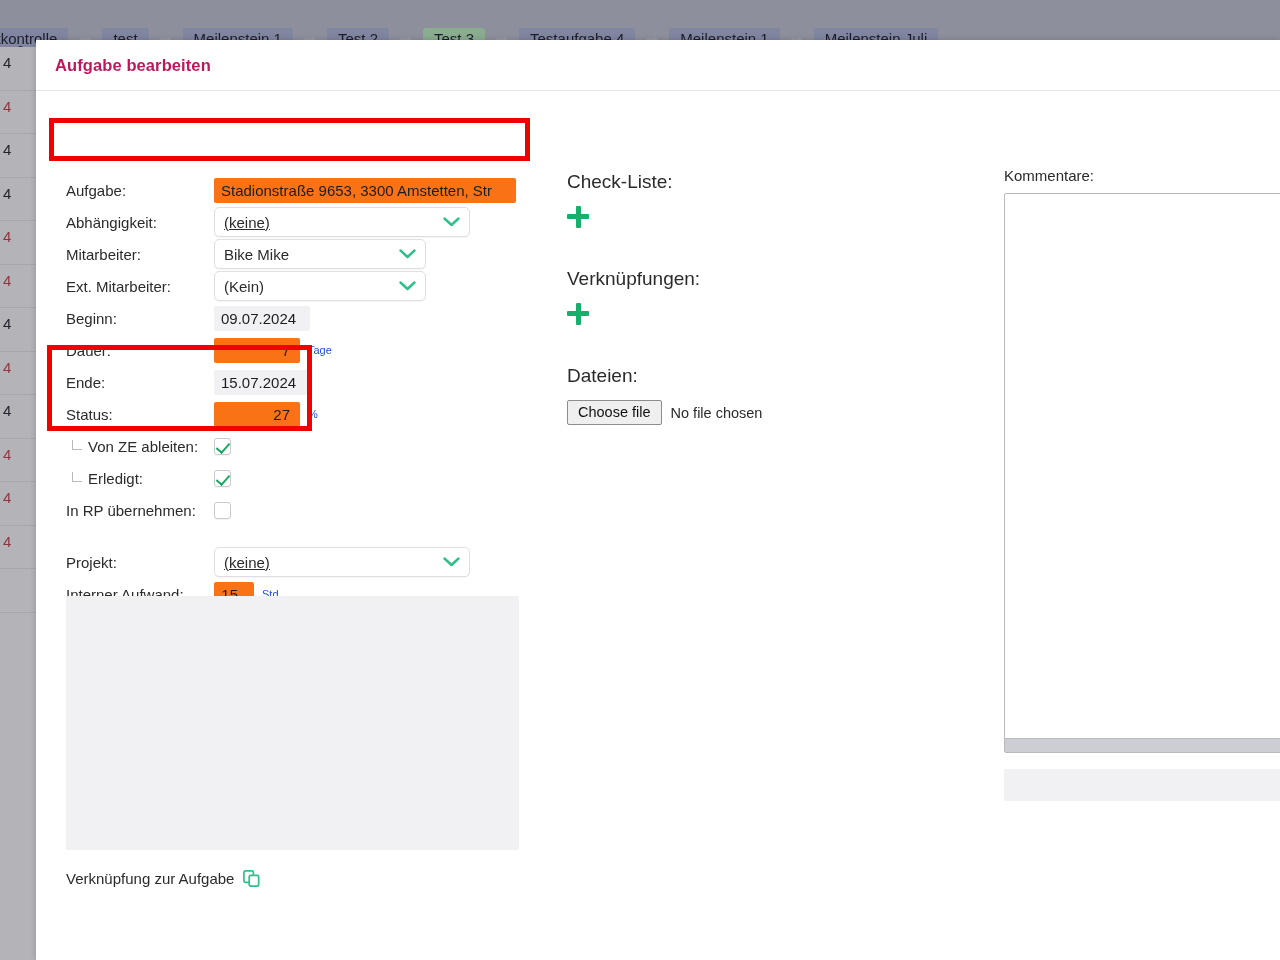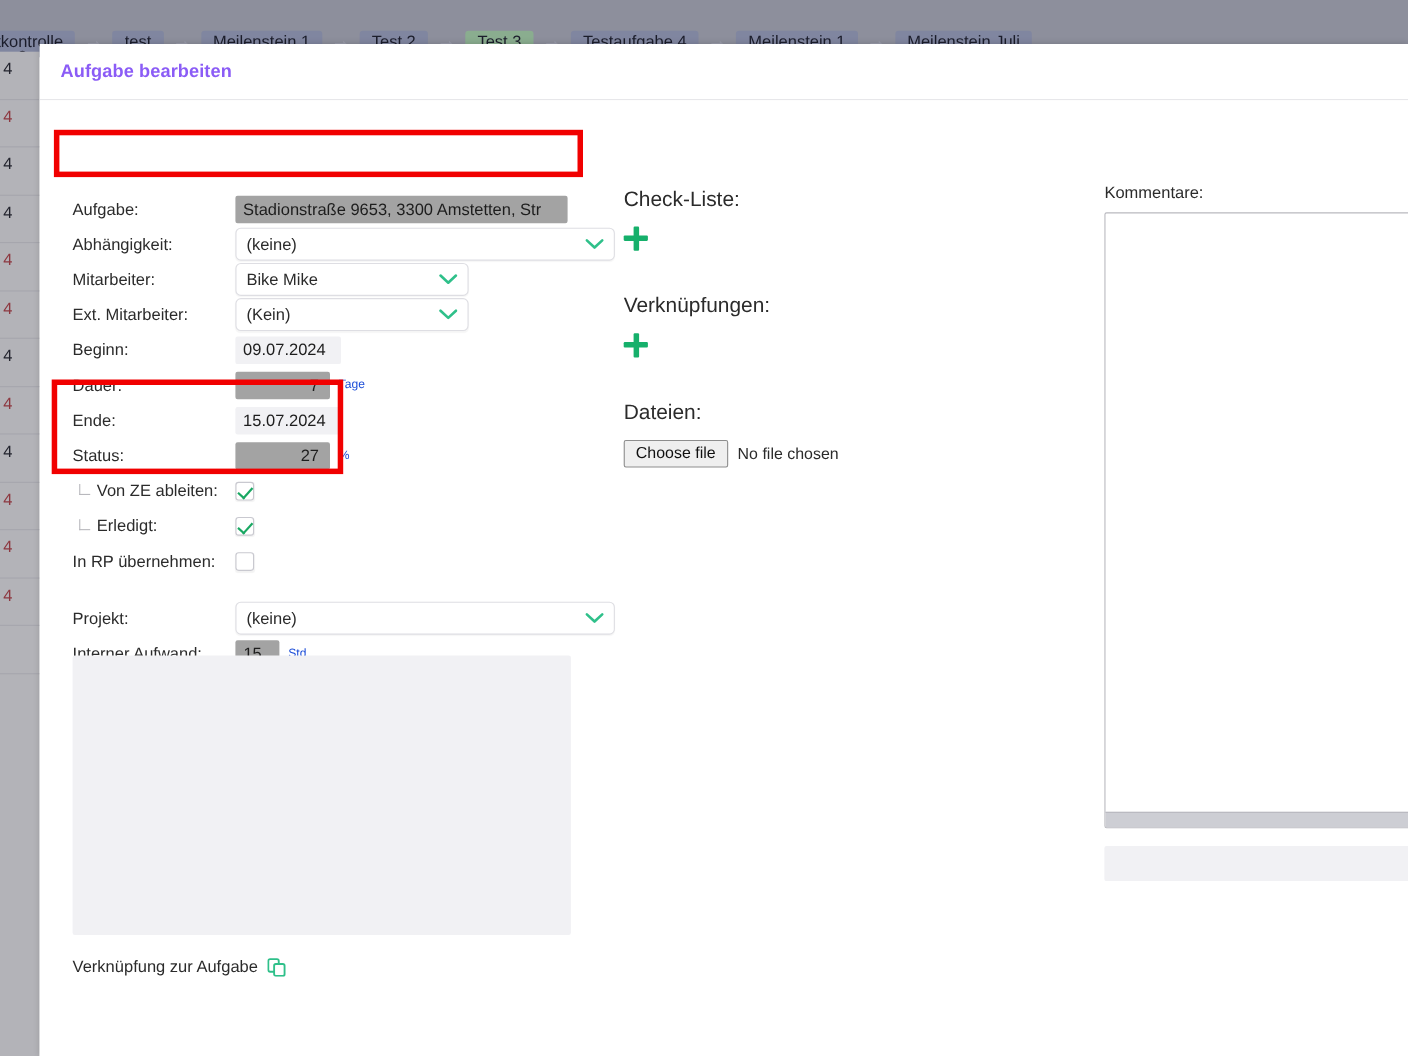--- a/index.html
+++ b/index.html
@@ -60,21 +60,21 @@
     width: 1244px; height: 920px;
     background: #ffffff;
     box-shadow: 0 0 6px rgba(0,0,0,0.18);
   }
   .modal-header {
     height: 51px; border-bottom: 1px solid #e7e7ea;
     display: flex; align-items: center;
   }
   .modal-title {
     margin-left: 19px;
-    color: #8b5cf6; font-weight: bold; font-size: 16.5px;
+    color: #be185d; font-weight: bold; font-size: 16.5px;
     letter-spacing: 0.1px;
   }
 
   .modal-body { position: relative; width: 100%; height: 869px; }
 
   
   .col-left  { position: absolute; left: 30px;  top: 84px; width: 500px; }
   .col-mid   { position: absolute; left: 531px; top: 80px; width: 420px; }
   .col-right { position: absolute; left: 968px; top: 76px; width: 280px; }
 
@@ -88,38 +88,38 @@
   }
   .flabel.indent { padding-left: 22px; position: relative; }
   .flabel.indent::before {
     content: ""; position: absolute; left: 6px; top: 2px;
     width: 9px; height: 9px;
     border-left: 1.5px solid #b8b8bd; border-bottom: 1.5px solid #b8b8bd;
   }
 
   .ftext {
     font-size: 15px; color: #1d1d1d;
-    background: #a3a3a3; border: none; outline: none;
+    background: #f97316; border: none; outline: none;
     height: 25px; padding: 0 7px; border-radius: 2px;
     font-family: "Liberation Sans", sans-serif;
   }
   .ftext.wide   { width: 302px; }
   .ftext.date   { width: 96px; background: #f1f1f4; }
   .ftext.num    { width: 86px; text-align: right; padding-right: 10px; }
   .ftext.num2   { width: 40px; text-align: right; padding-right: 16px; }
   .unit { font-size: 11px; color: #1d4ed8; margin-left: 8px; }
 
   .fselect {
     position: relative; height: 30px; border: 1px solid #dedee3;
     border-radius: 5px; background: #fff;
     display: flex; align-items: center;
     font-size: 15px; color: #2b2b2b; padding: 0 34px 0 9px;
     box-shadow: 0 1px 1px rgba(0,0,0,0.04);
   }
-  .fselect.w303 { width: 345px; }
+  .fselect.w303 { width: 256px; text-decoration: underline; }
   .fselect.w212 { width: 212px; }
   .chev {
     position: absolute; right: 9px; top: 50%; transform: translateY(-50%);
     width: 17px; height: 10px;
   }
   .chev svg { display: block; }
 
   .cbox {
     width: 17px; height: 17px; border: 1px solid #c9c9d0;
     border-radius: 3px; background: #fff; position: relative;

